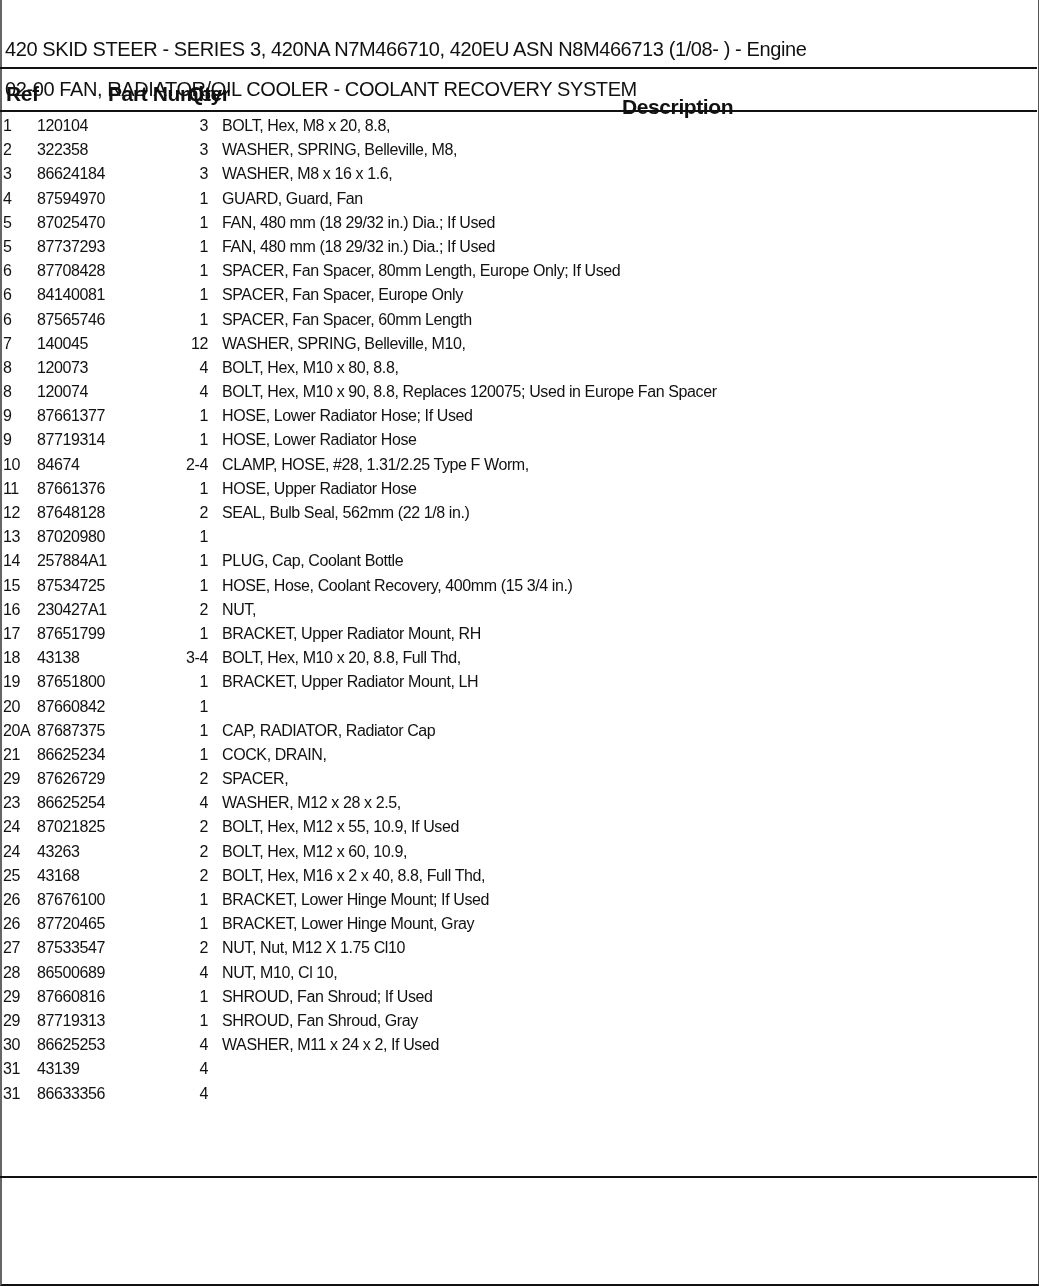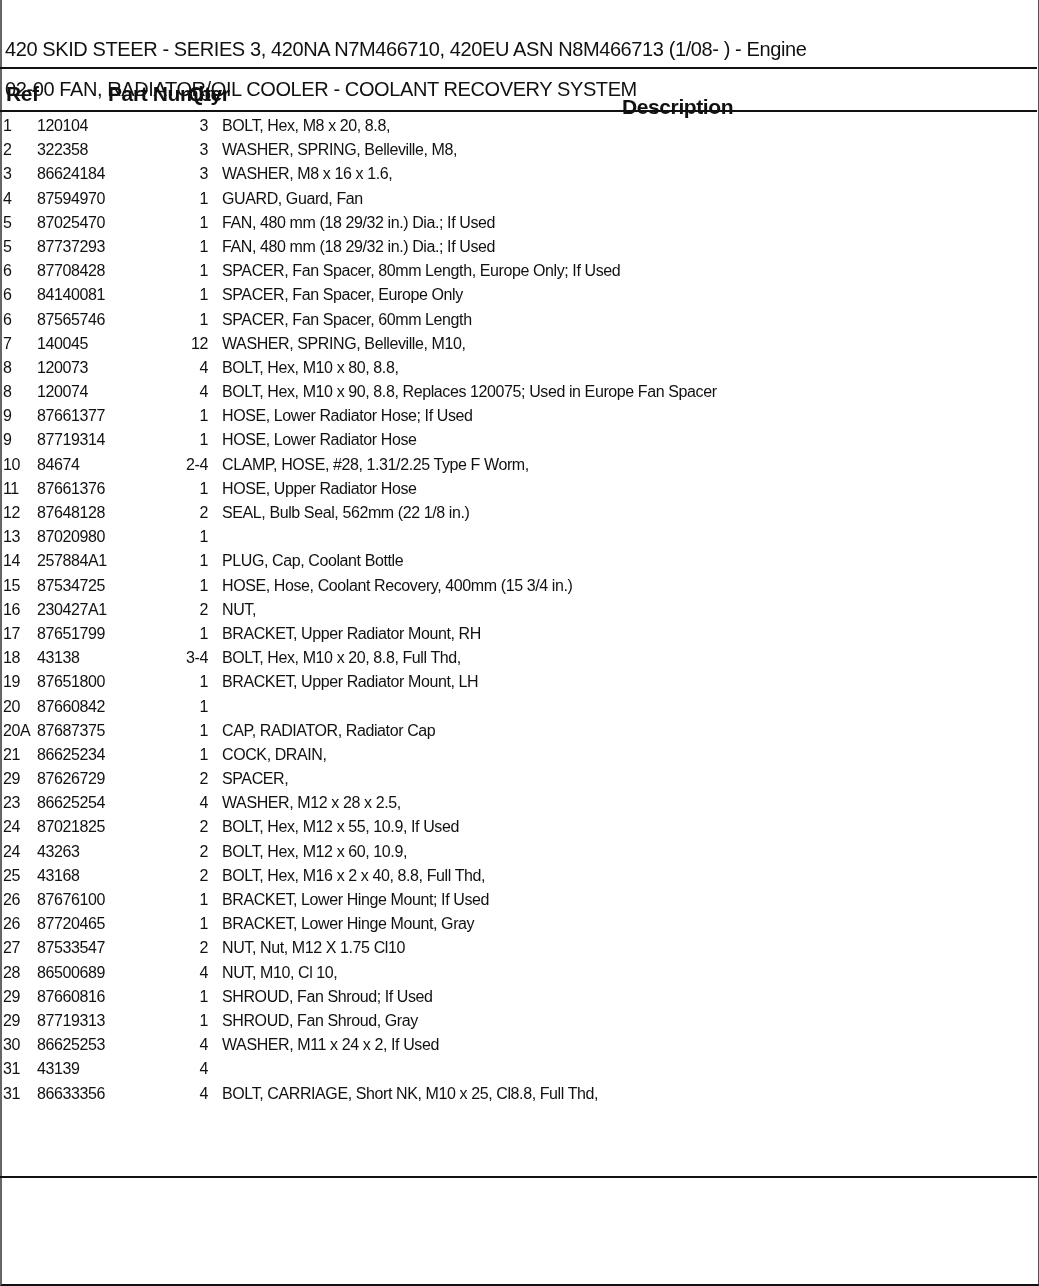--- a/index.html
+++ b/index.html
@@ -279,17 +279,16 @@
     </div>
     <div class="row">
       <span class="c-ref">31</span>
       <span class="c-pn">43139</span>
       <span class="c-qty">4</span>
     </div>
     <div class="row">
       <span class="c-ref">31</span>
       <span class="c-pn">86633356</span>
       <span class="c-qty">4</span>
-      <span class="c-desc">BOLT, CARRIAGE, Short NK, M10 x 25, Cl8.8, Full Thd,</span>
     </div>
   </div>
 
 <div class="rule r3"></div>
 
 </body></html>

